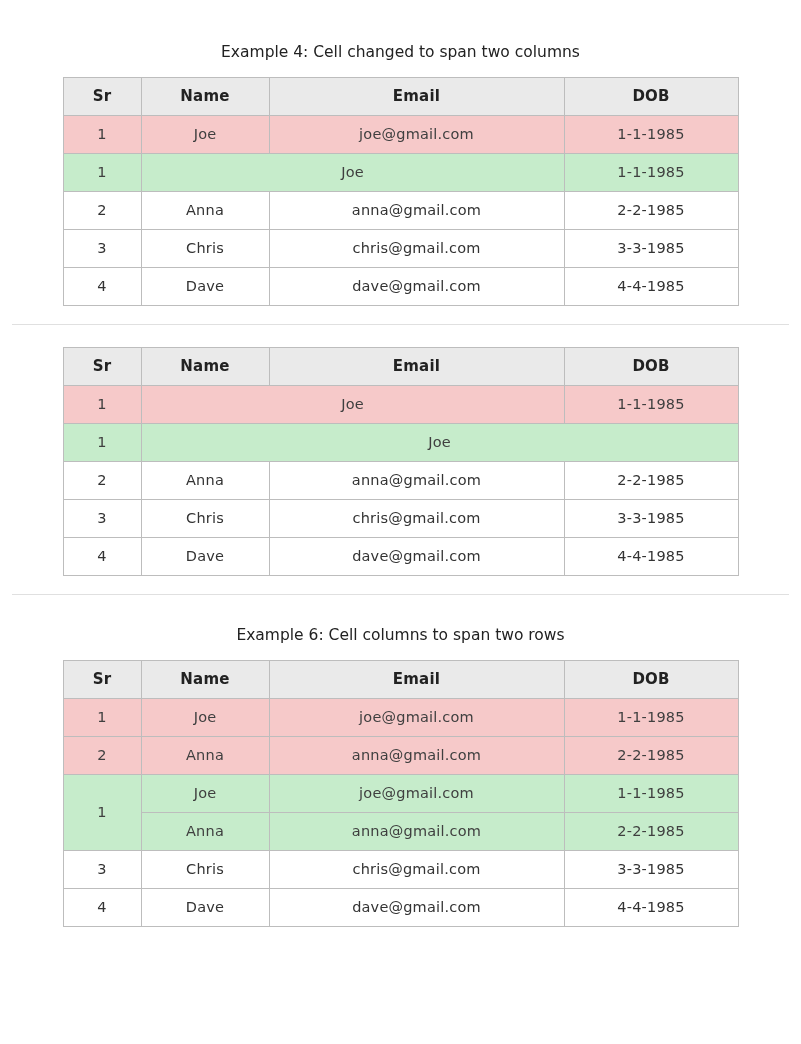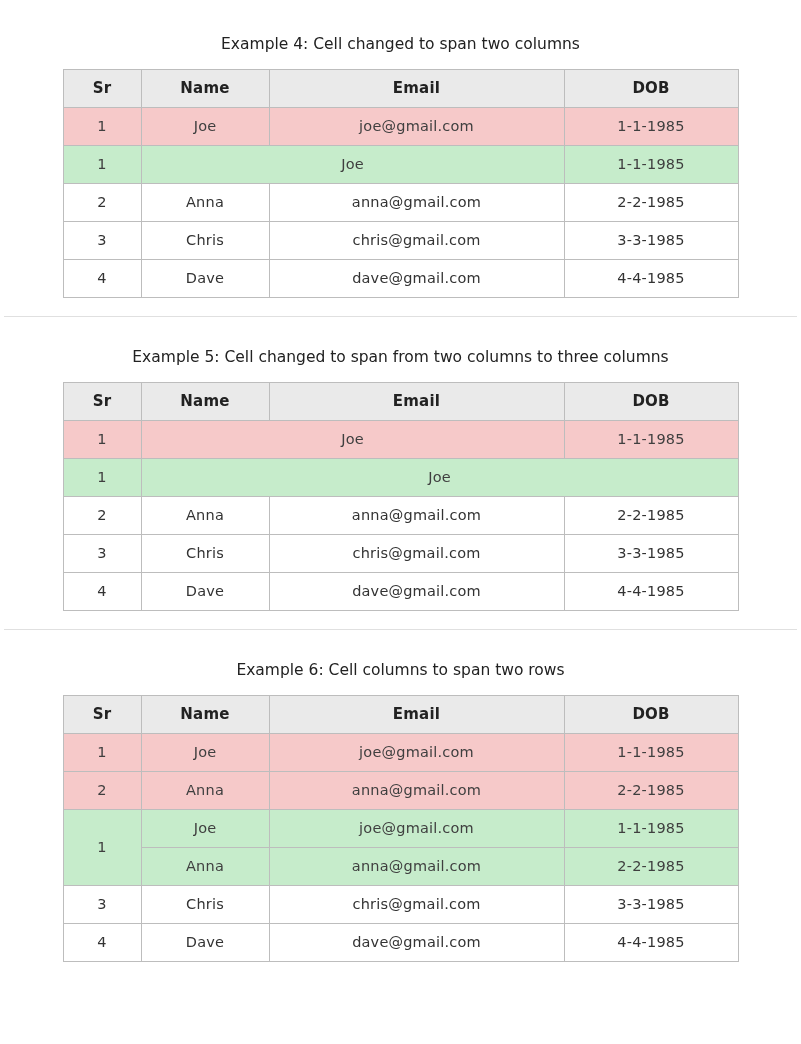--- a/index.html
+++ b/index.html
@@ -10,21 +10,21 @@
   body {
     width: 801px;
     min-height: 1044px;
     font-family: "DejaVu Sans", sans-serif;
     color: #222222;
     -webkit-font-smoothing: antialiased;
   }
   .page {
     width: 801px;
     box-sizing: border-box;
-    padding: 4px;
+    padding: 12px;
   }
   .example {
     padding: 22px 0 18px 0;
   }
   .example + .example {
     border-top: 1px solid #e0e0e0;
   }
   .example-title {
     font-size: 15.5px;
     font-weight: 400;
@@ -124,21 +124,20 @@
             <td>Dave</td>
             <td>dave@gmail.com</td>
             <td>4-4-1985</td>
           </tr>
         </tbody>
       </table>
     </div>
   </section>
 
   <section class="example">
-    <div class="example-title">Example 5: Cell changed to span from two columns to three columns</div>
     <div class="table-wrap">
       <table class="demo">
         <colgroup>
           <col class="c-sr">
             <col class="c-name">
             <col class="c-email">
             <col class="c-dob">
         </colgroup>
         <thead>
           <tr>

